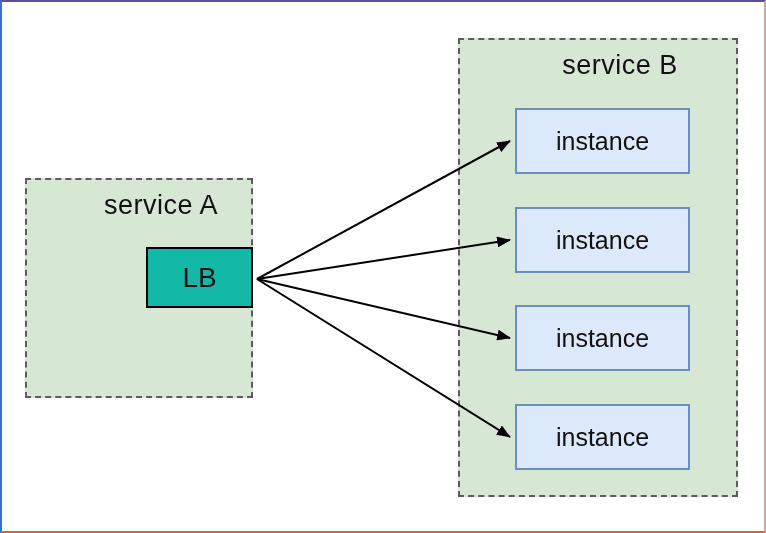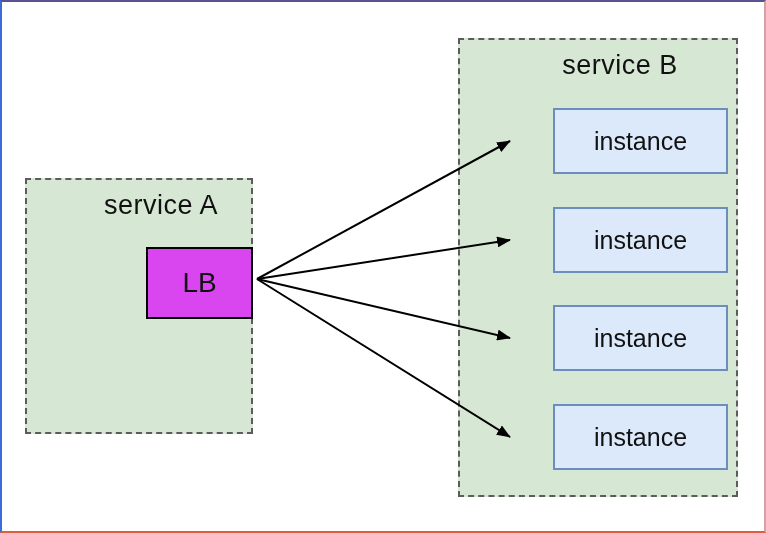--- a/index.html
+++ b/index.html
@@ -22,35 +22,35 @@
     border-bottom-color: #de5f3d;
     overflow: hidden;
   }
   .group {
     position: absolute;
     box-sizing: border-box;
     background: #d6e8d4;
     border: 2px dashed #5c5c5c;
     padding-left: 44px;
   }
-  .group-a { left: 23px; top: 176px; width: 228px; height: 256px; }
+  .group-a { left: 23px; top: 176px; width: 228px; height: 220px; }
   .group-b { left: 456px; top: 36px;  width: 280px; height: 459px; }
   .group-title {
     margin-top: 10px;
     text-align: center;
     font-size: 27px;
     color: #111111;
     letter-spacing: 0.5px;
   }
   .lb-box {
     position: absolute;
     box-sizing: border-box;
     left: 144px; top: 245px;
-    width: 107px; height: 72px;
-    background: #d946ef;
+    width: 107px; height: 61px;
+    background: #14b8a6;
     border: 2px solid #000000;
     display: flex;
     align-items: center;
     justify-content: center;
     font-size: 28px;
     color: #111111;
     z-index: 2;
   }
   .instance {
     position: absolute;
@@ -58,21 +58,20 @@
     left: 513px;
     width: 175px; height: 66px;
     background: #dce9fb;
     border: 2px solid #6c8ebf;
     display: flex;
     align-items: center;
     justify-content: center;
     font-size: 25px;
     color: #111111;
     z-index: 2;
-    margin-left: 38px;
   }
   .instance-1 { top: 106px; }
   .instance-2 { top: 205px; }
   .instance-3 { top: 303px; }
   .instance-4 { top: 402px; }
   .arrows-layer {
     position: absolute;
     left: 0; top: 0;
     width: 762px; height: 529px;
     z-index: 3;

